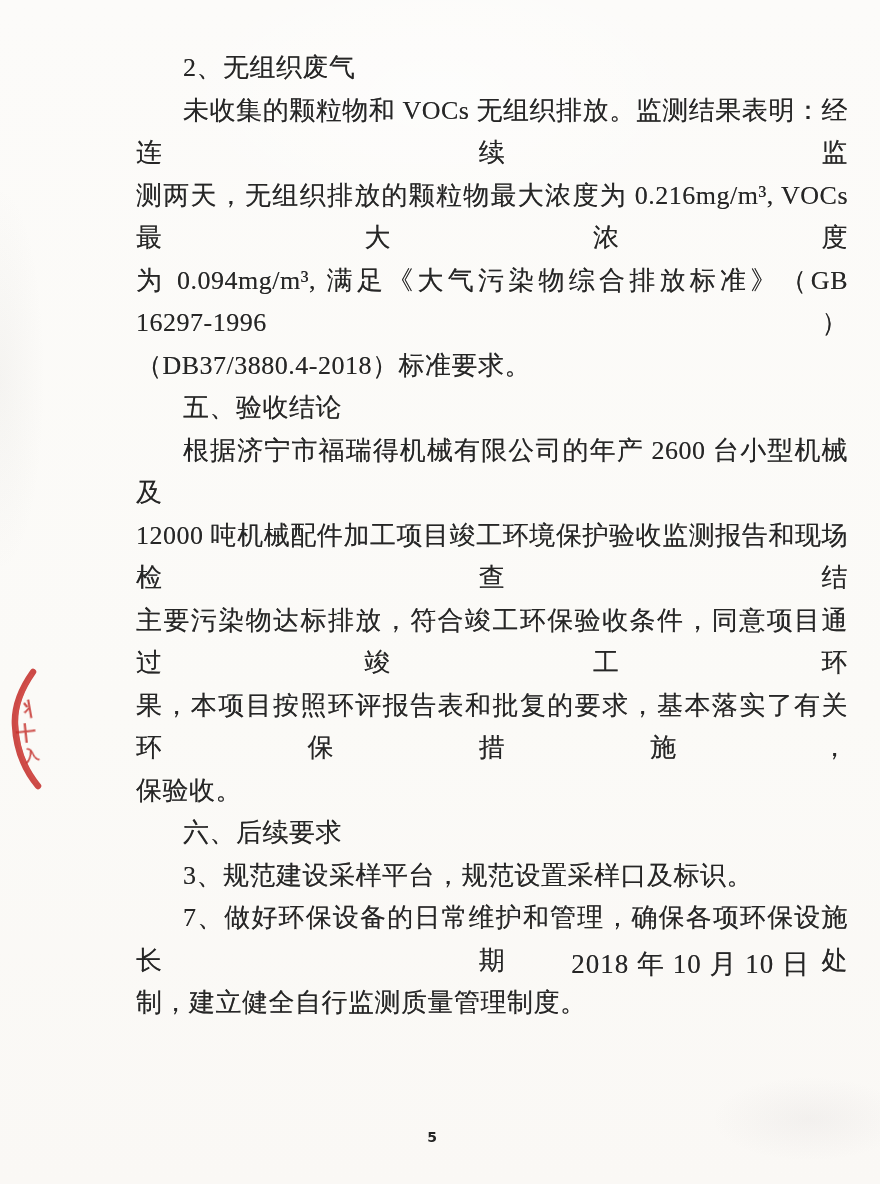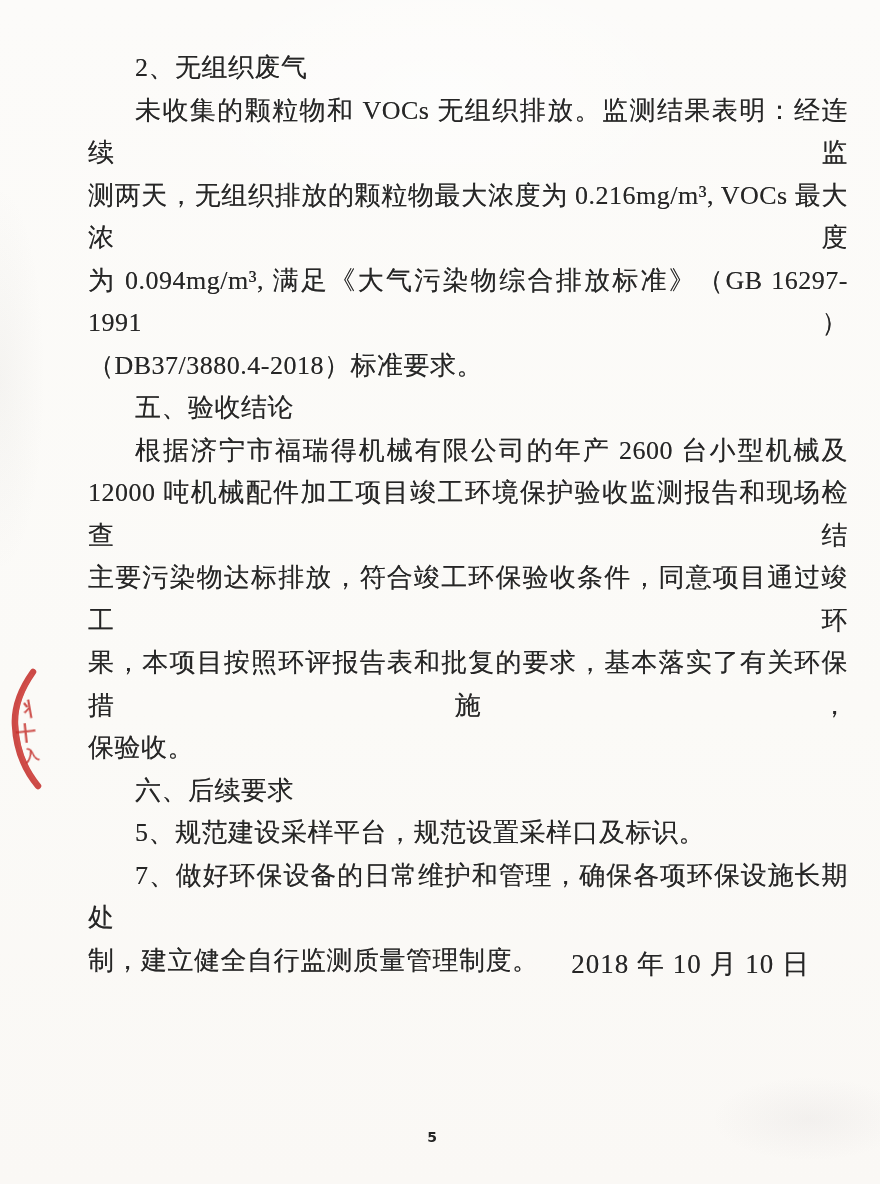--- a/index.html
+++ b/index.html
@@ -20,21 +20,21 @@
     pointer-events: none;
   }
   .doc-text {
     position: absolute;
     top: 47px; left: 88px; width: 760px;
     font-size: 26px;
     line-height: 42.5px;
     letter-spacing: 0.5px;
     text-shadow: 0 0 0.6px rgba(40,40,40,0.55);
   }
-  .line { min-height: 42.5px; }
+  .line { min-height: 42.5px; margin-left: 48px; }
   .line.indent { text-indent: 47px; }
   .line.fill { text-align: justify; text-align-last: justify; text-justify: inter-character; }
   .date-line {
     position: absolute;
     top: 946px; left: 96px; width: 714px;
     font-size: 27px;
     text-align: right;
     letter-spacing: 1px;
     text-shadow: 0 0 0.6px rgba(40,40,40,0.55);
   }
@@ -67,30 +67,30 @@
 </style>
 </head>
 <body>
 
 <div class="paper-grain"></div>
 
 <div class="doc-text">
   <div class="line indent">2、无组织废气</div>
   <div class="line indent fill">未收集的颗粒物和 VOCs 无组织排放。监测结果表明：经连续监</div>
   <div class="line fill">测两天，无组织排放的颗粒物最大浓度为 0.216mg/m³, VOCs 最大浓度</div>
-  <div class="line fill">为 0.094mg/m³, 满足《大气污染物综合排放标准》（GB 16297-1991）</div>
+  <div class="line fill">为 0.094mg/m³, 满足《大气污染物综合排放标准》（GB 16297-1996）</div>
   <div class="line">（DB37/3880.4-2018）标准要求。</div>
   <div class="line indent">五、验收结论</div>
   <div class="line indent fill">根据济宁市福瑞得机械有限公司的年产 2600 台小型机械及</div>
   <div class="line fill">12000 吨机械配件加工项目竣工环境保护验收监测报告和现场检查结</div>
   <div class="line fill">主要污染物达标排放，符合竣工环保验收条件，同意项目通过竣工环</div>
   <div class="line fill">果，本项目按照环评报告表和批复的要求，基本落实了有关环保措施，</div>
   <div class="line">保验收。</div>
   <div class="line indent">六、后续要求</div>
-  <div class="line indent">5、规范建设采样平台，规范设置采样口及标识。</div>
+  <div class="line indent">3、规范建设采样平台，规范设置采样口及标识。</div>
   <div class="line indent fill">7、做好环保设备的日常维护和管理，确保各项环保设施长期处</div>
   <div class="line">制，建立健全自行监测质量管理制度。</div>
 
 </div>
 
 <div class="date-line">2018 年 10 月 10 日</div>
 
 <div class="page-num">5</div>
 
 <div class="seal">

